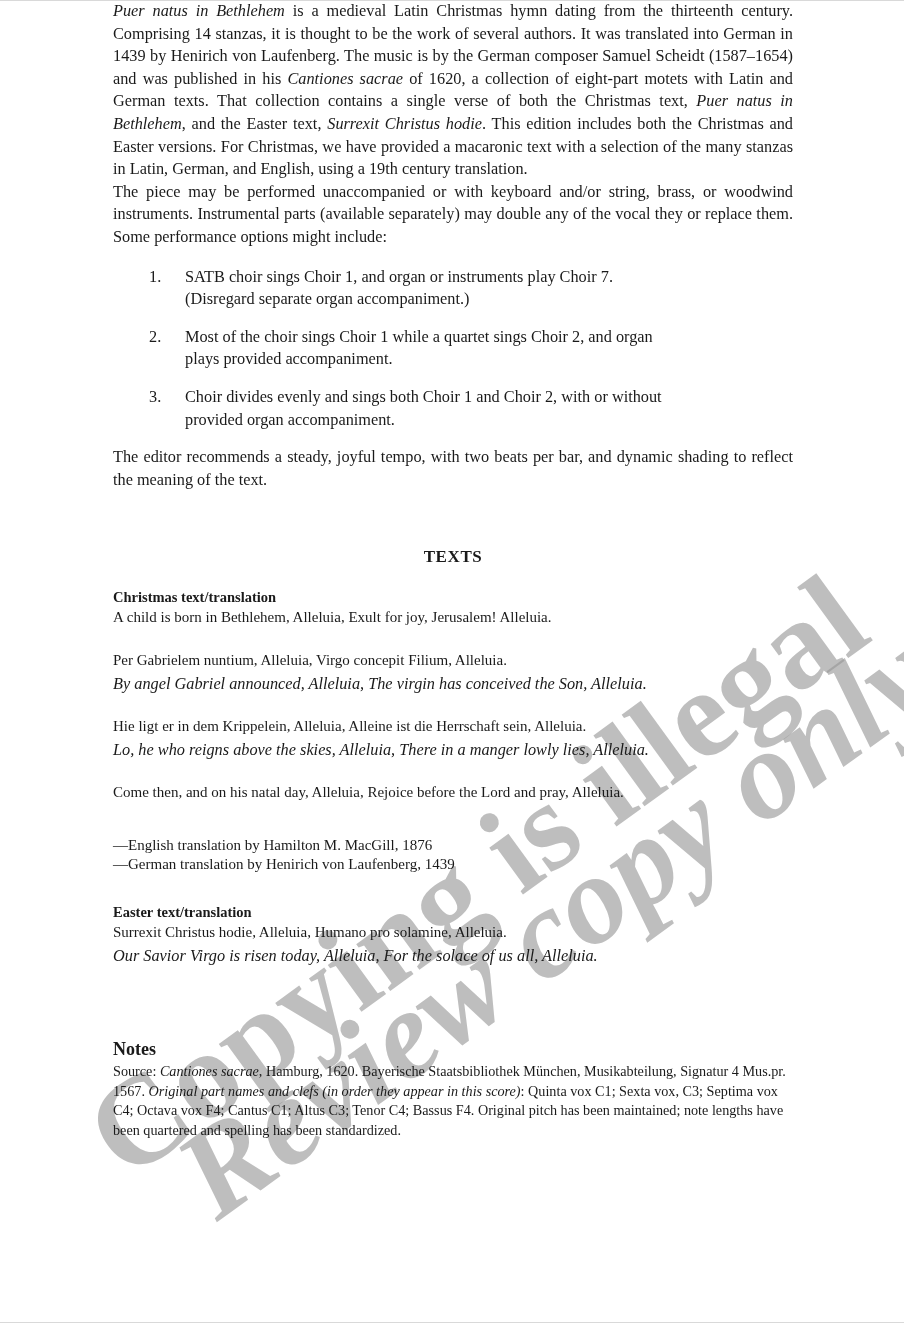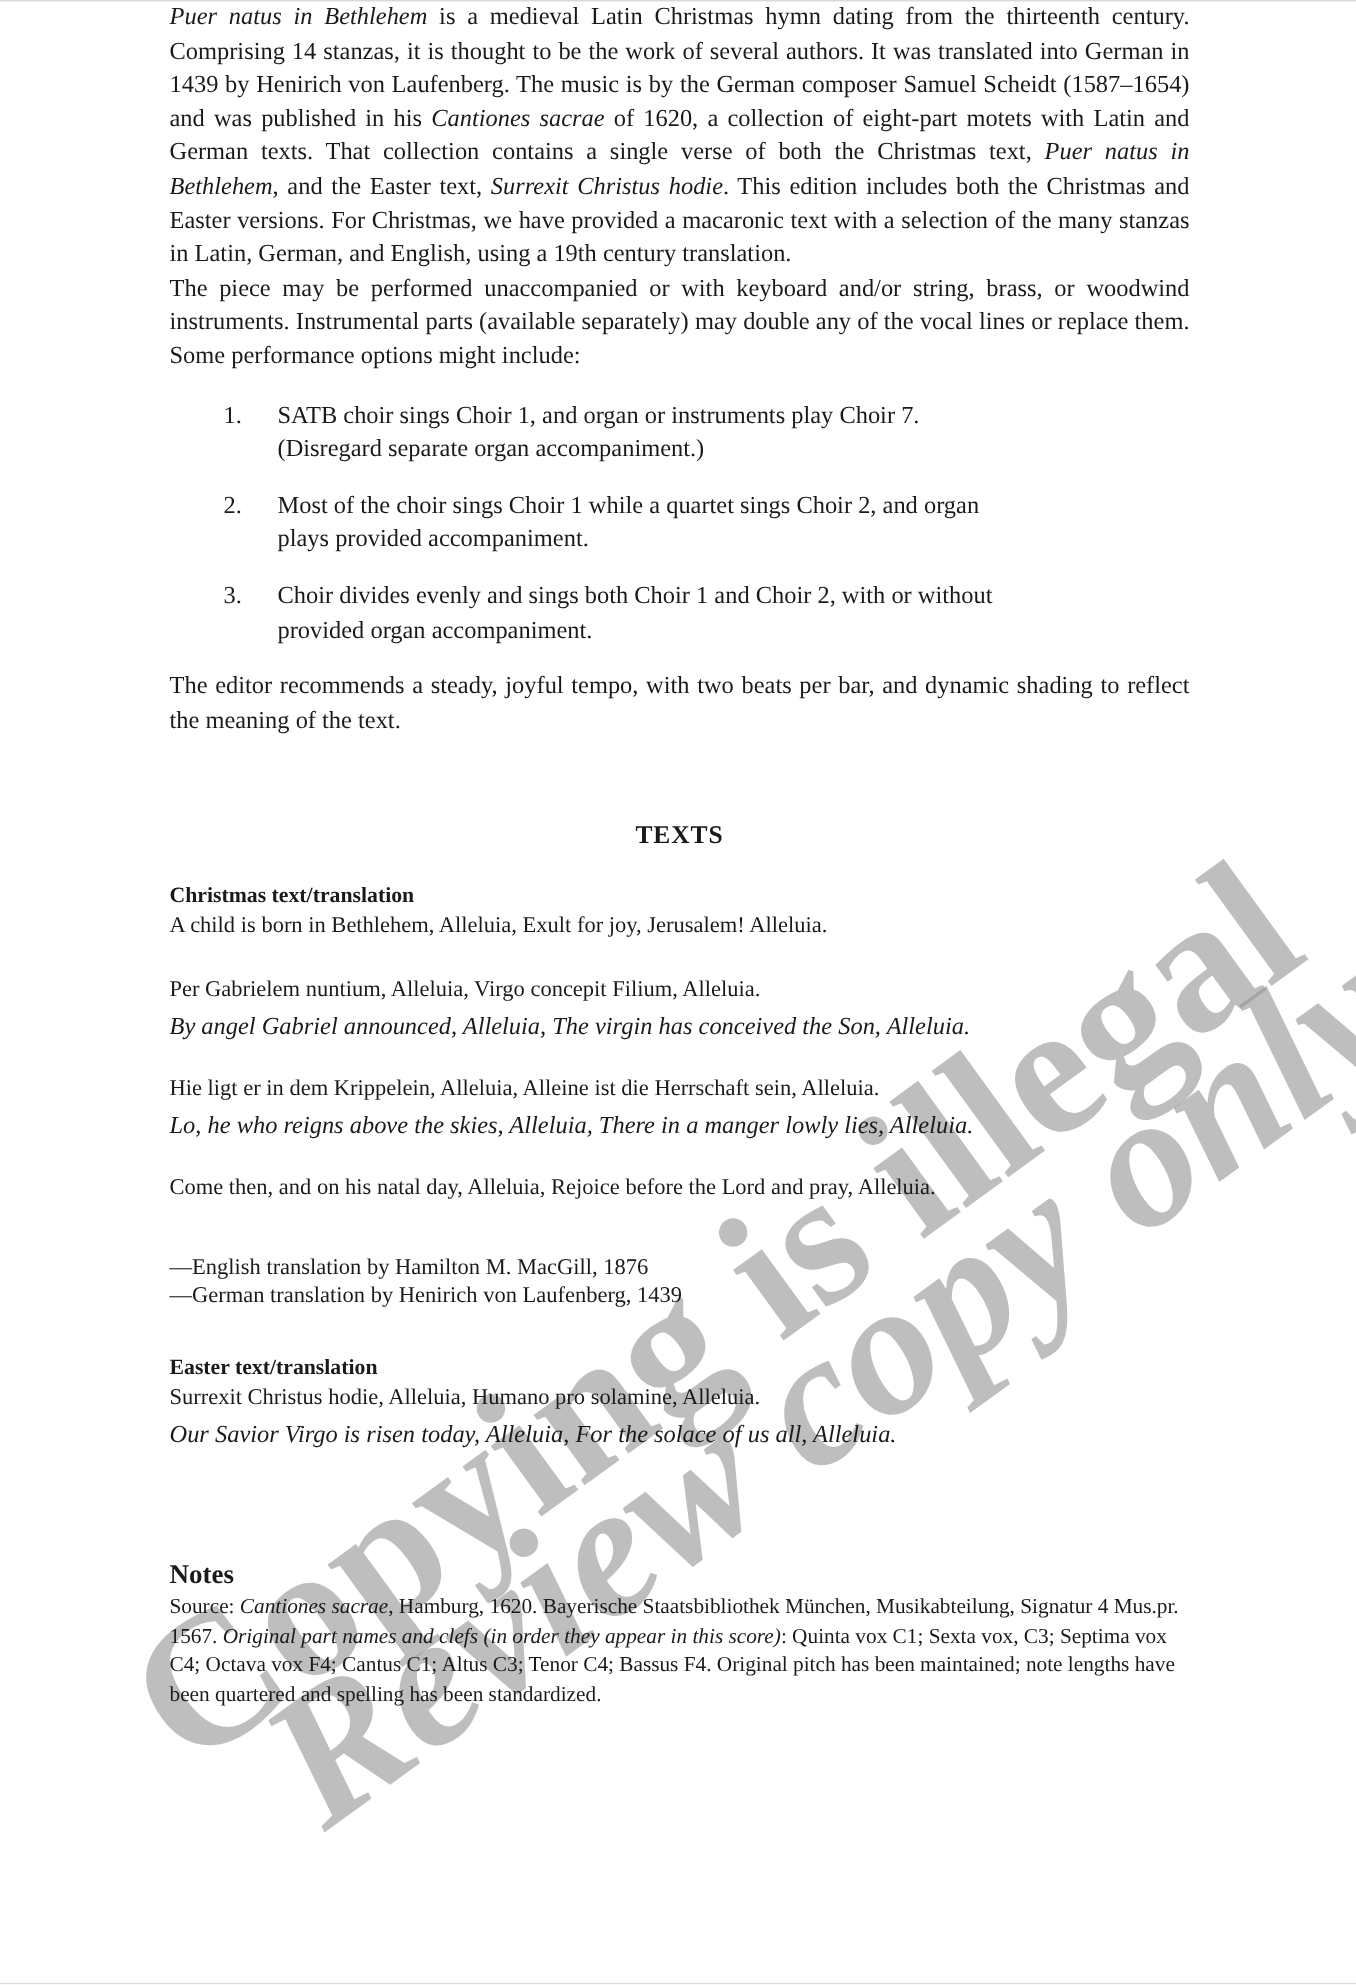--- a/index.html
+++ b/index.html
@@ -170,21 +170,21 @@
     <div class="wm-text wm-line2">Review copy only</div>
   </div>
 
   <div class="content">
 
 
     <p class="body-par par-gap-1">
       <i>Puer natus in Bethlehem</i><span> is a medieval Latin Christmas hymn dating from the thirteenth century. Comprising 14 stanzas, it is thought to be the work of several authors. It was translated into German in 1439 by Henirich von Laufenberg. The music is by the German composer Samuel Scheidt (1587–1654) and was published in his </span><i>Cantiones sacrae</i><span> of 1620, a collection of eight-part motets with Latin and German texts. That collection contains a single verse of both the Christmas text, </span><i>Puer natus in Bethlehem</i><span>, and the Easter text, </span><i>Surrexit Christus hodie</i><span>. This edition includes both the Christmas and Easter versions. For Christmas, we have provided a macaronic text with a selection of the many stanzas in Latin, German, and English, using a 19th century translation.</span>
     </p>
 
-    <p class="body-par par-gap-2">The piece may be performed unaccompanied or with keyboard and/or string, brass, or woodwind instruments. Instrumental parts (available separately) may double any of the vocal lines or replace them. Some performance options might include:</p>
+    <p class="body-par par-gap-2">The piece may be performed unaccompanied or with keyboard and/or string, brass, or woodwind instruments. Instrumental parts (available separately) may double any of the vocal they or replace them. Some performance options might include:</p>
 
     <ol class="options">
       <li>
         <span class="num">1.</span>
         <span>SATB choir sings Choir 1, and organ or instruments play Choir 7.</span>
         <span class="l2">(Disregard separate organ accompaniment.)</span>
       </li>
       <li>
         <span class="num">2.</span>
         <span>Most of the choir sings Choir 1 while a quartet sings Choir 2, and organ</span>

